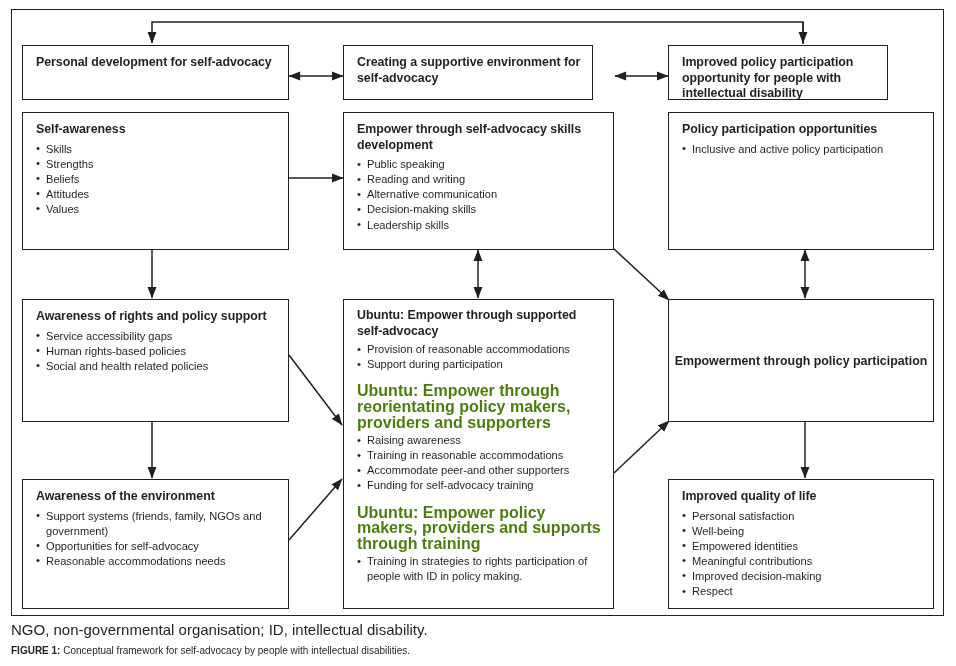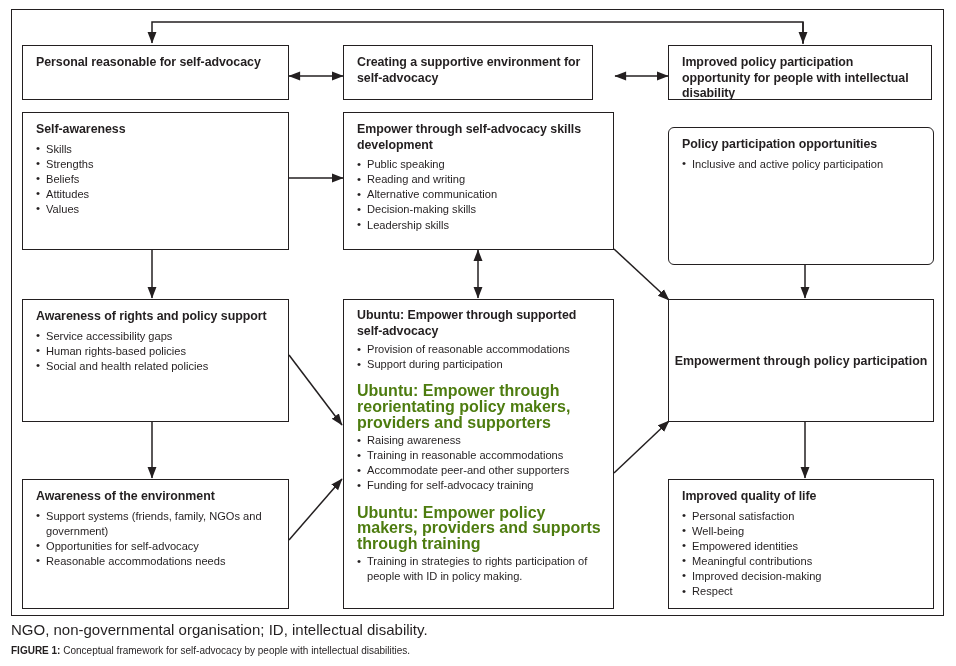--- a/index.html
+++ b/index.html
@@ -127,21 +127,21 @@
 
       <line x1="289" y1="355" x2="342" y2="425" marker-end="url(#ah)"></line>
 
       <line x1="289" y1="540" x2="342" y2="479" marker-end="url(#ah)"></line>
 
       <line x1="614" y1="473" x2="669" y2="421" marker-end="url(#ah)"></line>
     </g>
   </svg>
 
   <div class="box" style="left:22px;top:45px;width:267px;height:55px;">
-    <div class="box-title">Personal reasonable for self-advocacy</div>
+    <div class="box-title">Personal development for self-advocacy</div>
   </div>
 
   <div class="box" style="left:22px;top:112px;width:267px;height:138px;">
     <div class="box-title">Self-awareness</div>
     <ul class="items">
       <li>Skills</li>
       <li>Strengths</li>
       <li>Beliefs</li>
       <li>Attitudes</li>
       <li>Values</li>
@@ -193,25 +193,25 @@
       <li>Training in reasonable accommodations</li>
       <li>Accommodate peer-and other supporters</li>
       <li>Funding for self-advocacy training</li>
     </ul>
     <div class="sub-title">Ubuntu: Empower policy makers, providers and supports through training</div>
     <ul class="items">
       <li>Training in strategies to rights participation of people with ID in policy making.</li>
     </ul>
   </div>
 
-  <div class="box" style="left:668px;top:45px;width:264px;height:55px;">
+  <div class="box" style="left:668px;top:45px;width:220px;height:55px;">
     <div class="box-title">Improved policy participation opportunity for people with intellectual disability</div>
   </div>
 
-  <div class="box" style="left:668px;top:127px;width:266px;height:138px;border-radius:6px;">
+  <div class="box" style="left:668px;top:112px;width:266px;height:138px;">
     <div class="box-title">Policy participation opportunities</div>
     <ul class="items">
       <li>Inclusive and active policy participation</li>
     </ul>
   </div>
 
   <div class="box" style="left:668px;top:299px;width:266px;height:123px;padding:8px;">
     <div class="centered-text">Empowerment through policy participation</div>
   </div>
 

